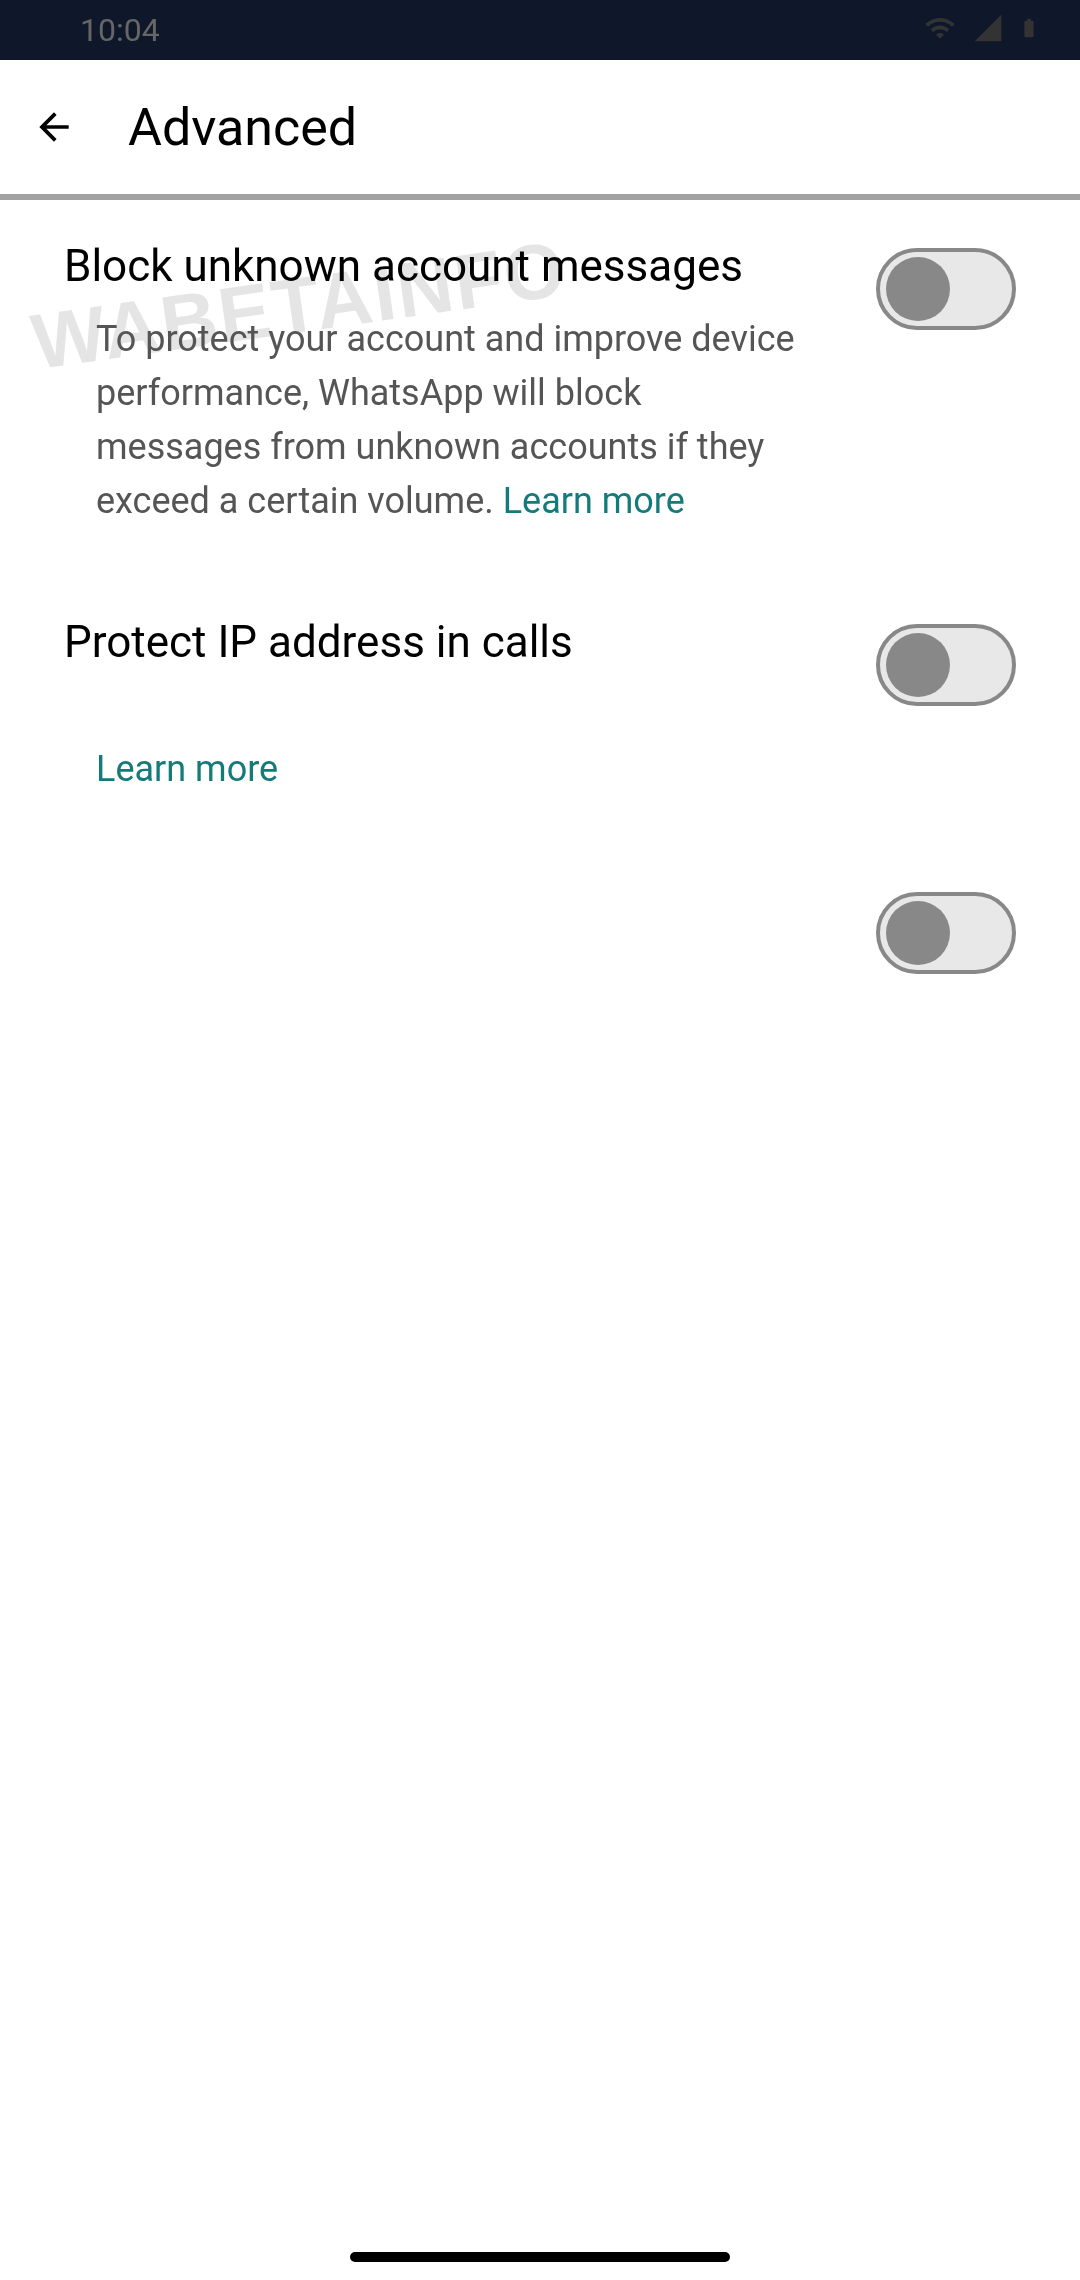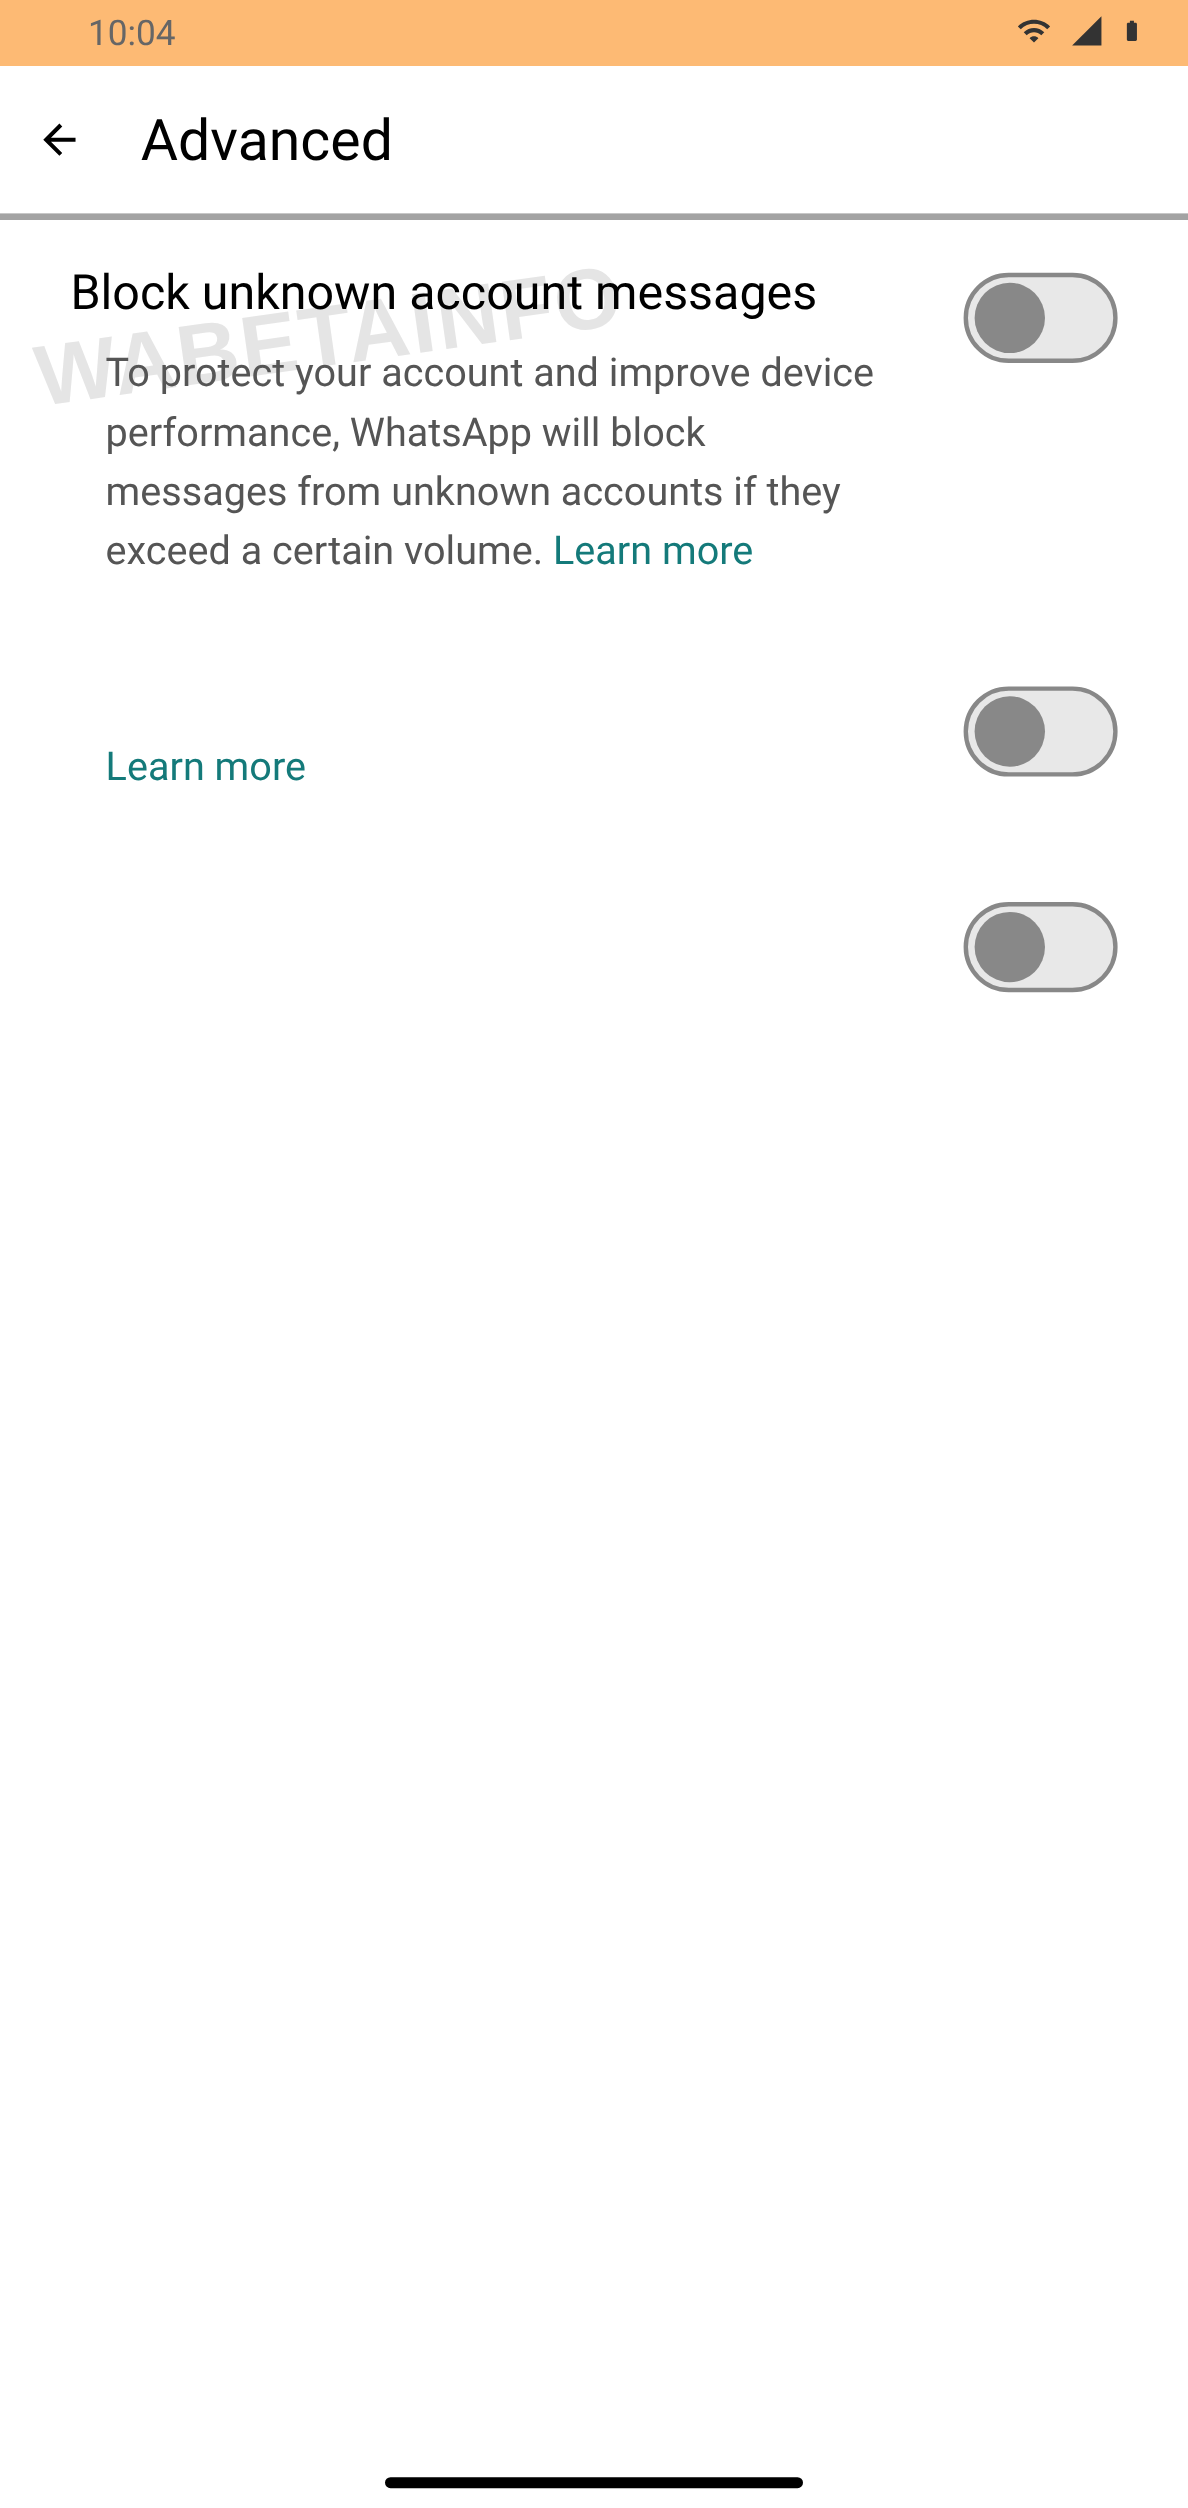--- a/index.html
+++ b/index.html
@@ -16,21 +16,21 @@
       position: relative;
       overflow: hidden;
     }
     
     .status-bar {
       height: 60px;
       display: flex;
       justify-content: space-between;
       align-items: center;
       padding: 0 40px 0 80px;
-      background: #fdba74;
+      background: #0f172a;
     }
     
     .status-time {
       font-size: 32px;
       color: #666;
       font-weight: 400;
     }
     
     .status-icons {
       display: flex;
@@ -204,20 +204,21 @@
         <span>To protect your account and improve device performance, WhatsApp will block messages from unknown accounts if they exceed a certain volume. </span><span class="learn-more-link">Learn more</span>
       </div>
     </div>
     <div class="toggle-switch">
       <div class="toggle-knob"></div>
     </div>
   </div>
 
   <div class="setting-item">
     <div class="setting-text">
+      <div class="setting-title">Protect IP address in calls</div>
       <div class="setting-description">
         <br><span class="learn-more-link">Learn more</span>
       </div>
     </div>
     <div class="toggle-switch">
       <div class="toggle-knob"></div>
     </div>
   </div>
 
   <div class="setting-item">

